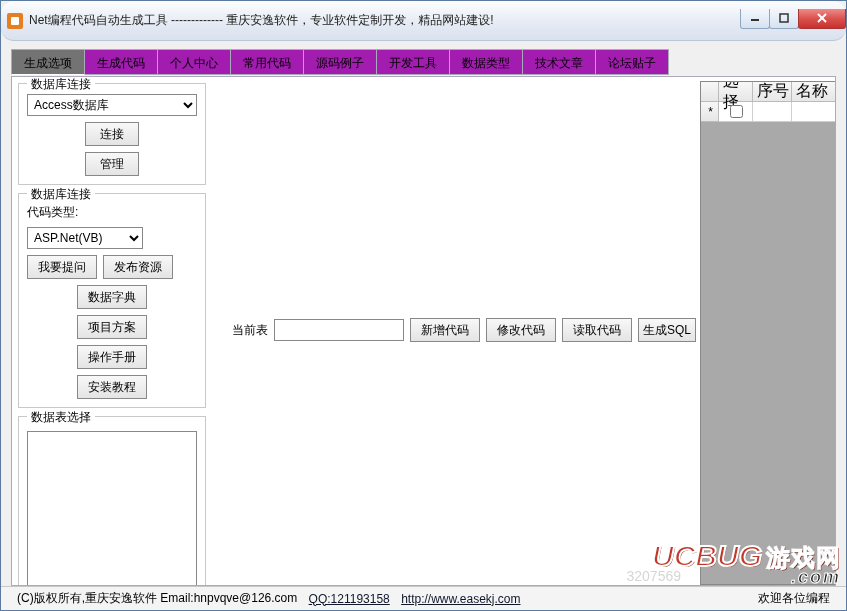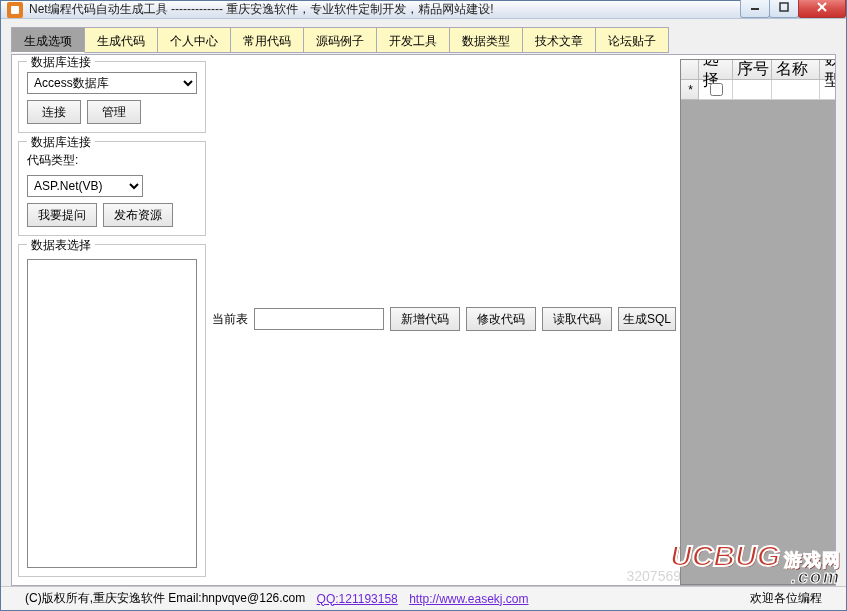--- a/index.html
+++ b/index.html
@@ -1,35 +1,35 @@
 <!DOCTYPE html>
 <html><head>
 <meta charset="utf-8">
 <style>
 * { box-sizing: border-box; margin: 0; padding: 0; }
 body { font-family: "Microsoft YaHei", SimSun, Arial, sans-serif; font-size: 12px; background: #fff; width: 847px; height: 611px; overflow: hidden; position: relative; }
 .window { width: 847px; height: 611px; border: 1px solid #5a7aa0; display: flex; flex-direction: column; background: #f0f0f0; }
-.titlebar { height: 18px; background: linear-gradient(#fdfdfe,#e8edf5 50%,#d9e1ee); display: flex; align-items: center; padding-left: 6px; border-bottom: 1px solid #b8c6da; }
+.titlebar { height: 40px; background: linear-gradient(#fdfdfe,#e8edf5 50%,#d9e1ee); display: flex; align-items: center; padding-left: 6px; border-bottom: 1px solid #b8c6da; border-radius: 13px; }
 .titlebar .icon { width: 16px; height: 16px; background: #e67e22; border-radius: 2px; margin-right: 6px; display:flex; align-items:center; justify-content:center; }
 .titlebar .icon::before { content:""; width:8px; height:8px; background:#fff; border-radius:1px; }
 .titlebar .title { flex: 1; font-size: 12px; color: #222; }
 .winbtns { display: flex; height: 20px; margin-top:-4px; }
 .winbtn { width: 30px; height: 20px; border: 1px solid #8fa6c2; border-top:none; background: linear-gradient(#f3f7fc,#d6e2f1); display:flex; align-items:center; justify-content:center; margin-left:-1px; font-size:10px; color:#333; cursor:pointer; }
 .winbtn.close { width: 48px; background: linear-gradient(#f08b87,#d9534f 50%,#c9302c); color:#fff; border-color:#a33; border-top-right-radius:0; border-bottom-right-radius:3px; border-bottom-left-radius:3px; }
 .winbtn.min, .winbtn.max { border-bottom-left-radius:3px; border-bottom-right-radius:3px; }
 .tabs { display: flex; height: 28px; margin: 8px 10px 0 10px; }
-.tab { padding: 0 12px; height: 26px; line-height: 26px; border: 1px solid #aab; background: #fef9c3; margin-right: -1px; cursor: pointer; font-size:12px; }
-.tab.active { border-bottom: 1px solid #fff; background: #a3a3a3; position: relative; z-index: 2; }
-.tabpanel { border: 1px solid #aab; margin: -1px 10px 0 10px; background: #fff; flex: 1; display: flex; overflow: hidden; }
+.tab { padding: 0 12px; height: 26px; line-height: 26px; border: 1px solid #aab; background: #a21caf; margin-right: -1px; cursor: pointer; font-size:12px; }
+.tab.active { border-bottom: 1px solid #fff; background: #737373; position: relative; z-index: 2; }
+.tabpanel { border: 1px solid #aab; margin: -1px 10px 0 10px; background: #fff; flex: 1; display: flex; overflow: hidden; gap: 20px; }
 .leftcol { width: 356px; display: flex; flex-direction: column; padding: 6px 6px 0 6px; }
 .rightcol { flex: 1; display: flex; flex-direction: row; padding: 4px 6px 0 0; }
 .group { border: 1px solid #c8c8c8; margin-bottom: 8px; padding: 10px 8px 8px 8px; position: relative; }
 .group .legend { position: absolute; top: -8px; left: 8px; background: #fff; padding: 0 4px; font-size: 12px; }
 .row { display: flex; align-items: center; gap: 6px; margin-bottom: 6px; flex-wrap: wrap; }
-.row:last-child { margin-bottom: 0; }
+.row:last-child { margin-bottom: 0; flex-direction: column; }
 select.combo, input.text { height: 22px; border: 1px solid #888; font-size: 12px; padding: 0 2px; background:#fff; }
 select.combo { width: 170px; }
 .btn { height: 24px; min-width: 54px; padding: 0 10px; border: 1px solid #888; background: linear-gradient(#f8f8f8,#e4e4e4); font-size: 12px; cursor: pointer; }
 .lbl { font-size: 12px; }
 .radiowrap { display: flex; align-items: center; gap: 4px; margin-right: 12px; }
 .radiowrap input { margin: 0; }
 .listbox { flex: 1; border: 1px solid #888; background: #fff; margin-top: 4px; min-height: 200px; }
 .group.stretch { flex: 1; display: flex; flex-direction: column; }
 .toprow { display: flex; align-items: center; gap: 6px; margin-bottom: 6px; padding-right:4px; }
 .toprow .lbl { margin-right: 0; }
@@ -43,26 +43,26 @@
 .gc { border-right: 1px solid #d0d0d0; border-bottom: 1px solid #d0d0d0; height:20px; display:flex; align-items:center; justify-content:flex-start; padding-left:2px; }
 .gc.rowhdr { width:22px; background: linear-gradient(#f7f7f7,#e6e6e6); border-right:1px solid #bbb; border-bottom:1px solid #bbb; justify-content:center; }
 .gc.chk { justify-content:center; }
 .gc.chk input { margin:0; }
 .col-sel { width: 42px; }
 .col-seq { width: 48px; }
 .col-name { width: 60px; }
 .col-type { width: 72px; }
 .col-len { width: 52px; }
 .col-desc { width: 118px; }
-.footer { height: 24px; border-top: 1px solid #c8c8c8; background:#f4f4f4; display:flex; align-items:center; padding: 0 24px; font-size:12px; gap:4px; }
+.footer { height: 24px; border-top: 1px solid #c8c8c8; background:#f4f4f4; display:flex; align-items:center; padding: 0 16px; font-size:12px; gap:4px; }
 .footer .sep { flex:1; }
-.footer a { color: #6d28d9; text-decoration: underline; cursor:pointer; }
+.footer a { color: #0f172a; text-decoration: underline; cursor:pointer; }
 .watermark { position:absolute; right:6px; bottom:26px; font-family: Arial Black, Arial; font-weight: 900; font-style: italic; pointer-events:none; line-height:0.9; text-align:right; }
 .watermark .l1 { font-size:30px; color:#c0392b; -webkit-text-stroke: 2px #fff; text-shadow: 1px 1px 0 #7a1c14; }
-.watermark .l1 .cn { font-size:18px; color:#333; -webkit-text-stroke: 1px #fff; font-style:normal; letter-spacing:1px; margin-left:4px; }
+.watermark .l1 .cn { font-size:24px; color:#333; -webkit-text-stroke: 1px #fff; font-style:normal; letter-spacing:1px; margin-left:4px; }
 .watermark .l2 { font-size:18px; color:#222; -webkit-text-stroke: 1px #fff; letter-spacing:2px; }
 .watermark .faded { position:absolute; right:160px; bottom:2px; font-size:14px; color:#888; opacity:0.35; font-style:normal; font-weight:normal; }
 </style>
 </head>
 <body>
 
 <div class="window">
   <div class="titlebar">
     <div class="icon"></div>
     <div class="title">Net编程代码自动生成工具 ------------- 重庆安逸软件，专业软件定制开发，精品网站建设!</div>
@@ -114,20 +114,26 @@
       <div class="group">
         <div class="legend">数据库连接</div>
         <div class="row">
           <span class="lbl">代码类型:</span>
           <select class="combo" style="width:116px">
             <option>ASP.Net(VB)</option>
           </select>
           <button class="btn">我要提问</button>
           <button class="btn">发布资源</button>
         </div>
+        <div class="row">
+          <button class="btn">数据字典</button>
+          <button class="btn">项目方案</button>
+          <button class="btn">操作手册</button>
+          <button class="btn">安装教程</button>
+        </div>
       </div>
 
       <div class="group stretch">
         <div class="legend">数据表选择</div>
         <div class="listbox"></div>
       </div>
     </div>
 
     <div class="rightcol">
       <div class="toprow">

